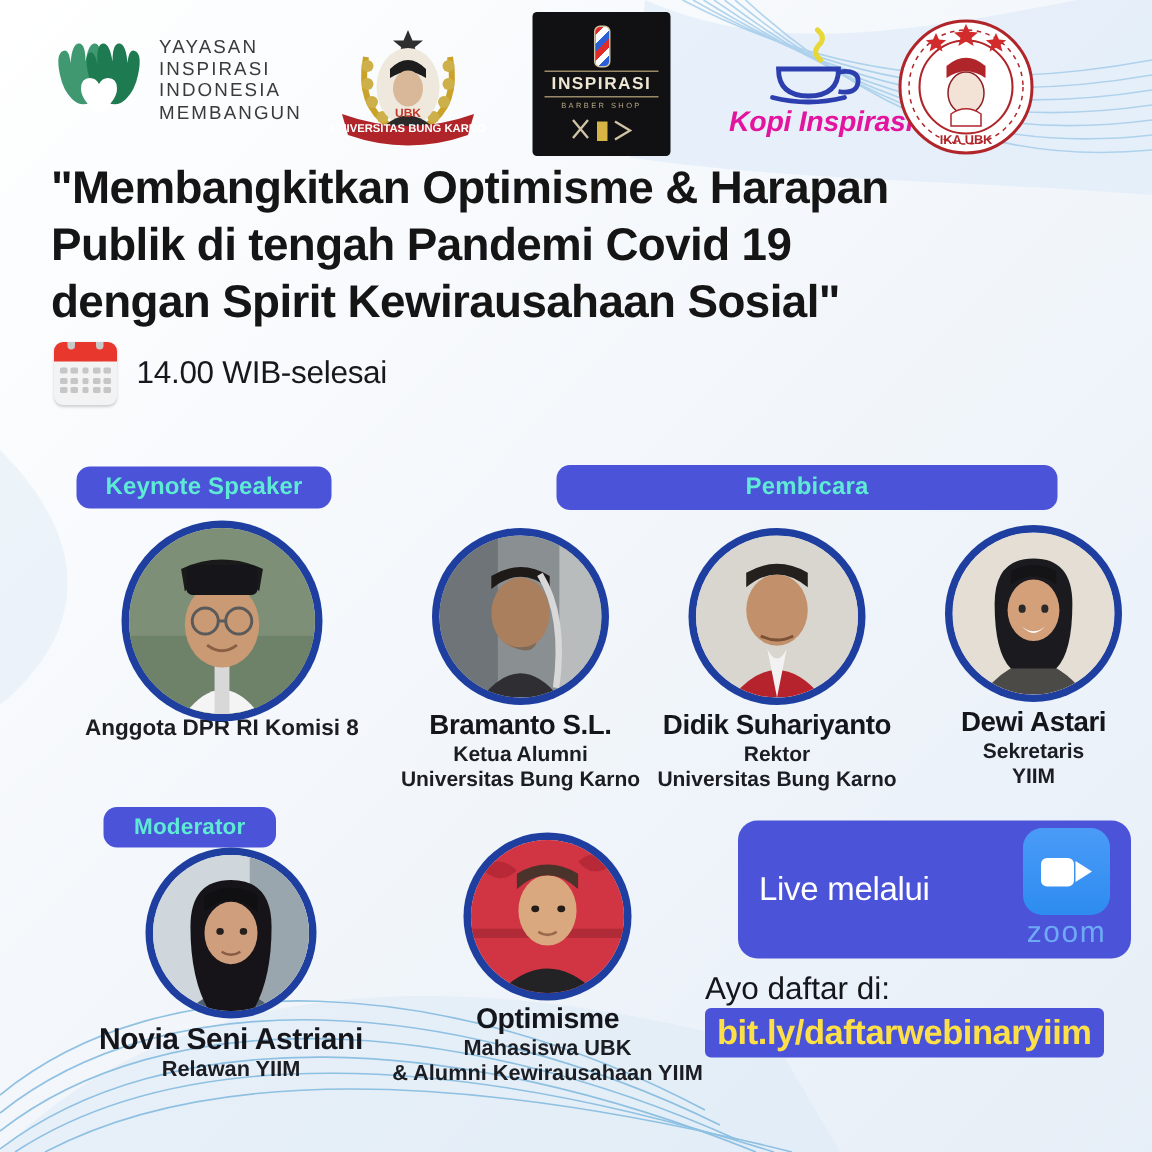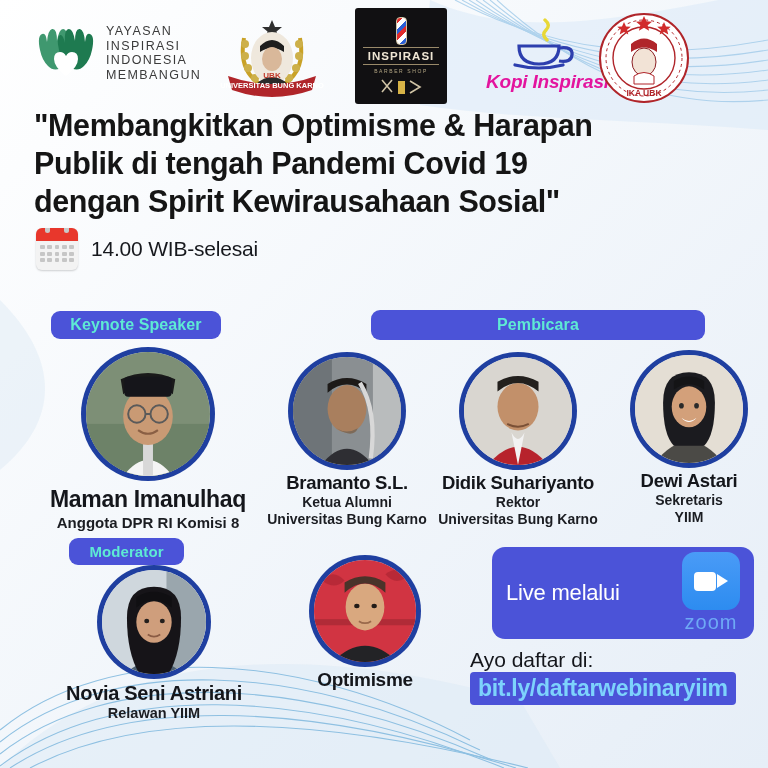--- a/index.html
+++ b/index.html
@@ -128,21 +128,21 @@
     background:linear-gradient(180deg,#4a9bf7 0%,#2d8cf0 100%);
     display:flex;align-items:center;justify-content:center;
   }
   .zoom-cam{position:relative;width:34px;height:19px;}
   .zoom-cam b{position:absolute;left:0;top:0;width:22px;height:19px;background:#fff;border-radius:4px;display:block;}
   .zoom-cam i{position:absolute;right:0;top:2.5px;width:0;height:0;
     border-top:7px solid transparent;border-bottom:7px solid transparent;border-left:11px solid #fff;}
   .zoom-word{font-size:20px;color:#6ea9f5;letter-spacing:1px;margin-top:1px;font-weight:500;}
   .ayo{position:absolute;left:470px;top:648px;font-size:21px;color:#14161b;font-weight:500;}
   .link{
-    position:absolute;left:470px;top:672px;background:#4b53d8;color:#7dd3fc;
+    position:absolute;left:470px;top:672px;background:#4b53d8;color:#fde047;
     font-size:23px;font-weight:bold;padding:3px 8px;border-radius:4px;letter-spacing:-0.3px;
   }
 </style>
 </head>
 <body>
 
 <div class="poster">
 
   <svg class="bg-svg" viewBox="0 0 768 768">
     <defs>
@@ -312,21 +312,20 @@
         <path d="M30 34 q20-16 40 0 l2-12 q-22-10-44 0z" fill="#1a1a1a"></path>
         <rect x="31" y="20" width="38" height="16" rx="3" fill="#15151a"></rect>
         <g stroke="#5a5a5a" stroke-width="1.6" fill="none">
           <circle cx="41" cy="50" r="7"></circle>
             <circle cx="59" cy="50" r="7"></circle>
             <path d="M48 50 h4"></path>
         </g>
         <path d="M42 63 q8 6 16 0" stroke="#8a5f44" stroke-width="1.6" fill="none"></path>
       </svg>
     </div>
-    <div class="p-name">Maman Imanulhaq</div>
     <div class="p-role">Anggota DPR RI Komisi 8</div>
   </div>
 
   <div class="person person-s person-b1">
     <div class="avatar">
       <svg class="ph" viewBox="0 0 100 100">
         <rect width="100" height="100" fill="#8a8f92"></rect>
         <rect x="0" y="0" width="36" height="100" fill="#6e7478"></rect>
         <rect x="74" y="0" width="26" height="100" fill="#b9bcbd"></rect>
         <path d="M26 100 q24-30 48 0z" fill="#2e2e33"></path>
@@ -414,20 +413,24 @@
         <ellipse cx="50" cy="46" rx="19" ry="23" fill="#d9a87f"></ellipse>
         <path d="M30 32 q20-18 40 0 l0-10 q-20-12-40 0z" fill="#4a332a"></path>
         <g fill="#231c18">
             <ellipse cx="42" cy="45" rx="2.6" ry="2.2"></ellipse>
             <ellipse cx="59" cy="45" rx="2.6" ry="2.2"></ellipse>
           </g>
         <path d="M44 60 q6 4 12 0" stroke="#9a6a4c" stroke-width="1.7" fill="none"></path>
       </svg>
     </div>
     <div class="p-name">Optimisme</div>
+    <div class="p-role">
+      <div>Mahasiswa UBK</div>
+      <div>&amp; Alumni Kewirausahaan YIIM</div>
+    </div>
   </div>
 
   <div class="livebox">
     <div class="live-txt">Live melalui</div>
     <div class="zoom-logo">
       <div class="zoom-icon">
         <div class="zoom-cam">
             <b></b>
             <i></i>
           </div>

